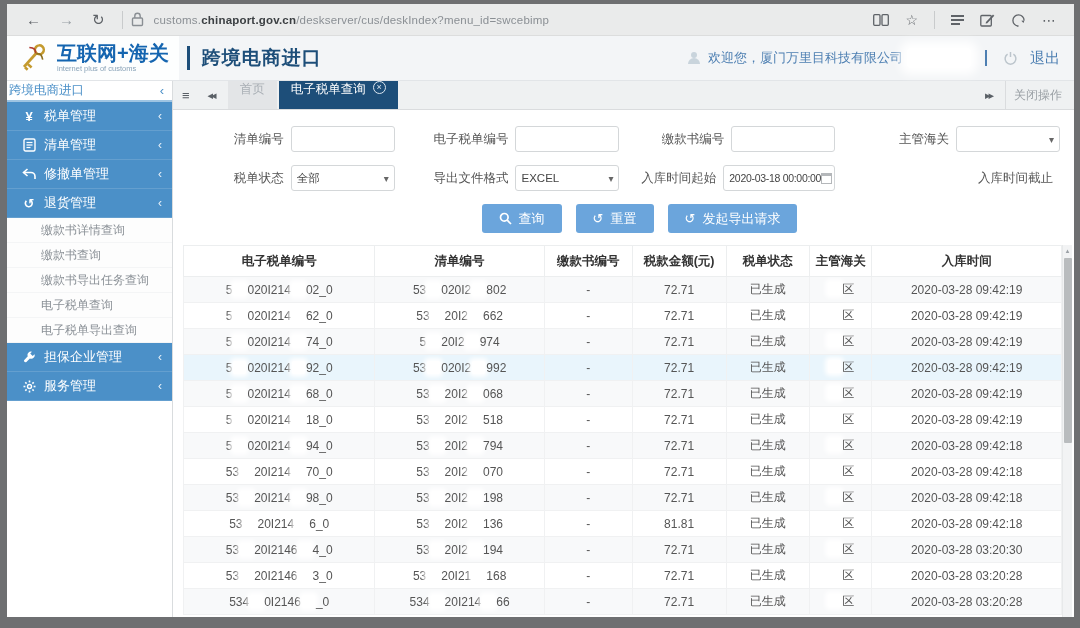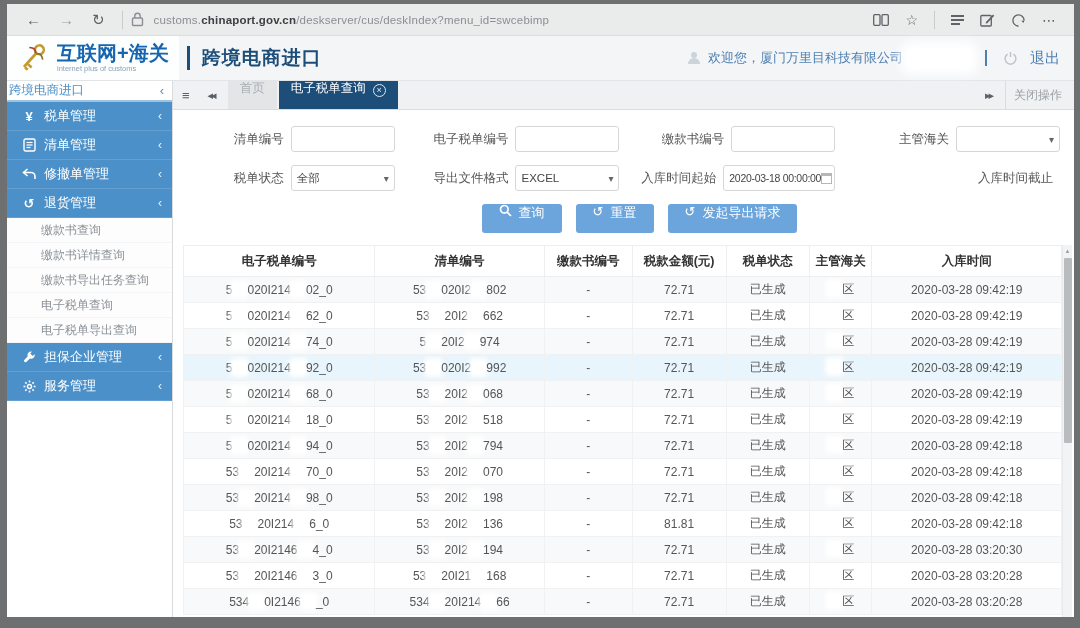--- a/index.html
+++ b/index.html
@@ -59,21 +59,21 @@
   .sb-item .chev-l, .sb-item .chev-d { margin-left:auto; font-size:12px; color:#e8f1f8; }
   .chev-d { display:inline-block; transform:rotate(-90deg); }
   .sb-sub { background:#fdfdfd; }
   .sb-sub-item { height:25px; display:flex; align-items:center; color:#8a9096; font-size:12px; padding-left:34px; cursor:pointer; border-bottom:1px solid #f4f5f6; }
   .sb-fill { flex:1; background:#fff; }
   
   .content { flex:1; display:flex; flex-direction:column; min-width:0; }
   .tabbar { height:29px; background:#eff1f2; display:flex; align-items:stretch; flex:0 0 auto; border-bottom:1px solid #dadcde; overflow:hidden; }
   .tb-ico { align-self:center; color:#5a6066; font-size:13px; margin:0 9px; }
   .dbl { letter-spacing:-2px; color:#5a6066; font-size:11px; }
-  .tab { display:flex; align-items:flex-end; padding:12px 12px; font-size:12.5px; }
+  .tab { display:flex; align-items:flex-start; padding:0 12px; font-size:12.5px; }
   .tab.inactive { background:#e3e5e7; color:#a9afb5; margin-left:4px; }
   .tab.active { background:#1d4e79; color:#fff; margin-left:2px; }
   .tab-close { width:13px; height:13px; border:1px solid #dce6ef; border-radius:50%; font-size:9px; line-height:11px; text-align:center; margin-left:7px; color:#dce6ef; }
   .tb-right { margin-left:auto; display:flex; align-items:center; margin-right:-6px; }
   .tb-vdiv { width:1px; height:29px; background:#dadcde; margin:0 8px 0 4px; }
   .close-ops { color:#9aa0a5; font-size:12px; white-space:nowrap; padding-right:18px; }
   .panel { flex:1; background:#fff; display:flex; flex-direction:column; min-height:0; }
   
   .qform { padding:16px 14px 0 6px; flex:0 0 auto; }
   .frow { display:grid; grid-template-columns: 24.5% 25.5% 24.5% 25.5%; margin-bottom:13px; }
@@ -82,21 +82,21 @@
   .fctrl { width:104px; height:26px; border:1px solid #d4d7d9; border-radius:3px; background:#fff;
     font-size:11.5px; color:#444; display:flex; align-items:center; padding:0 5px; flex:0 0 auto; }
   input.fctrl { outline:none; }
   .fctrl.sel .val { flex:1; }
   .caret { color:#666; font-size:10px; }
   .fctrl.date { width:112px; padding-right:2px; font-size:10.5px; letter-spacing:-0.3px; }
   .fctrl.date .val { flex:1; overflow:hidden; white-space:nowrap; }
   .cal { width:11px; height:11px; border:1px solid #b4b7ba; border-top:3px solid #b4b7ba; flex:0 0 auto; }
   .btn-row { display:flex; justify-content:center; gap:14px; margin:4px 0 10px 40px; }
   .btn { background:#6ba5dc; color:#fff; border:none; border-radius:3px; height:29px;
-    font-size:13px; display:flex; align-items:flex-start; padding:0 17px; cursor:pointer; font-family:inherit; }
+    font-size:13px; display:flex; align-items:center; padding:0 17px; cursor:pointer; font-family:inherit; }
   .btn .bico { margin-right:7px; font-size:13px; display:inline-flex; }
   
   .table-area { flex:1; display:flex; margin:2px 2px 0 10px; min-height:0; position:relative; }
   table.grid { border-collapse:collapse; flex:1; table-layout:fixed; align-self:flex-start; width:calc(100% - 11px); }
   .grid th { height:31px; font-size:12.5px; color:#333; font-weight:bold; border:1px solid #eceeef; background:#fff; text-align:center; }
   .grid td { height:26px; font-size:12px; color:#555; border-right:1px solid #f0f1f2; border-bottom:1px solid #f0f1f2; text-align:center; white-space:nowrap; overflow:hidden; }
   .grid td:first-child { border-left:1px solid #f0f1f2; }
   .grid tr:nth-child(odd) td { background:#f8f9fa; }
   .grid tr:nth-child(even) td { background:#fff; }
   .grid tr.hl td { background:#e9f5fc; }
@@ -231,22 +231,22 @@
         <span>修撤单管理</span>
         <span class="chev-l">‹</span>
       </div>
       <div class="sb-item">
         <span class="mi">↺</span>
         <span>退货管理</span>
         <span class="chev-l">‹</span>
       </div>
 
       <div class="sb-sub">
+        <div class="sb-sub-item">缴款书详情查询</div>
         <div class="sb-sub-item">缴款书查询</div>
-        <div class="sb-sub-item">缴款书详情查询</div>
         <div class="sb-sub-item">缴款书导出任务查询</div>
         <div class="sb-sub-item">电子税单查询</div>
         <div class="sb-sub-item">电子税单导出查询</div>
       </div>
 
       <div class="sb-item">
         <span class="mi">
           <svg width="13" height="13" viewBox="0 0 13 13">
               <path d="M11.5 3.2 a3.4 3.4 0 0 1 -4.6 4.2 L3.4 11 a1.5 1.5 0 0 1 -2.1 -2.1 L4.8 5.3 a3.4 3.4 0 0 1 4.2 -4.6 L7.2 2.5 l2.5 2.5 Z" fill="#fff"></path>
             </svg>

